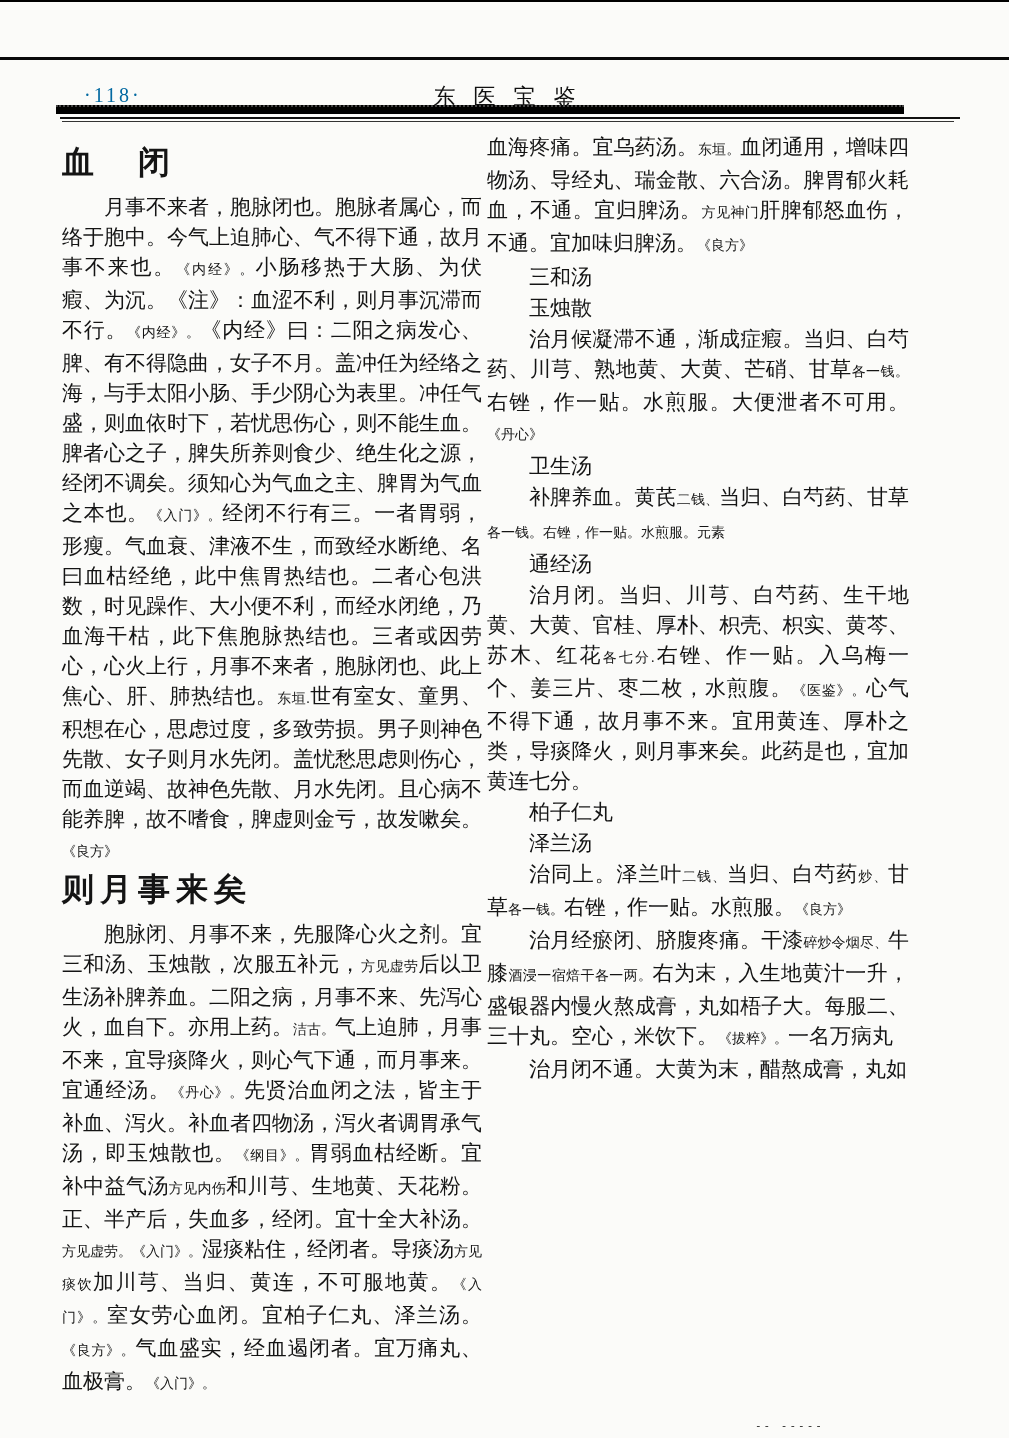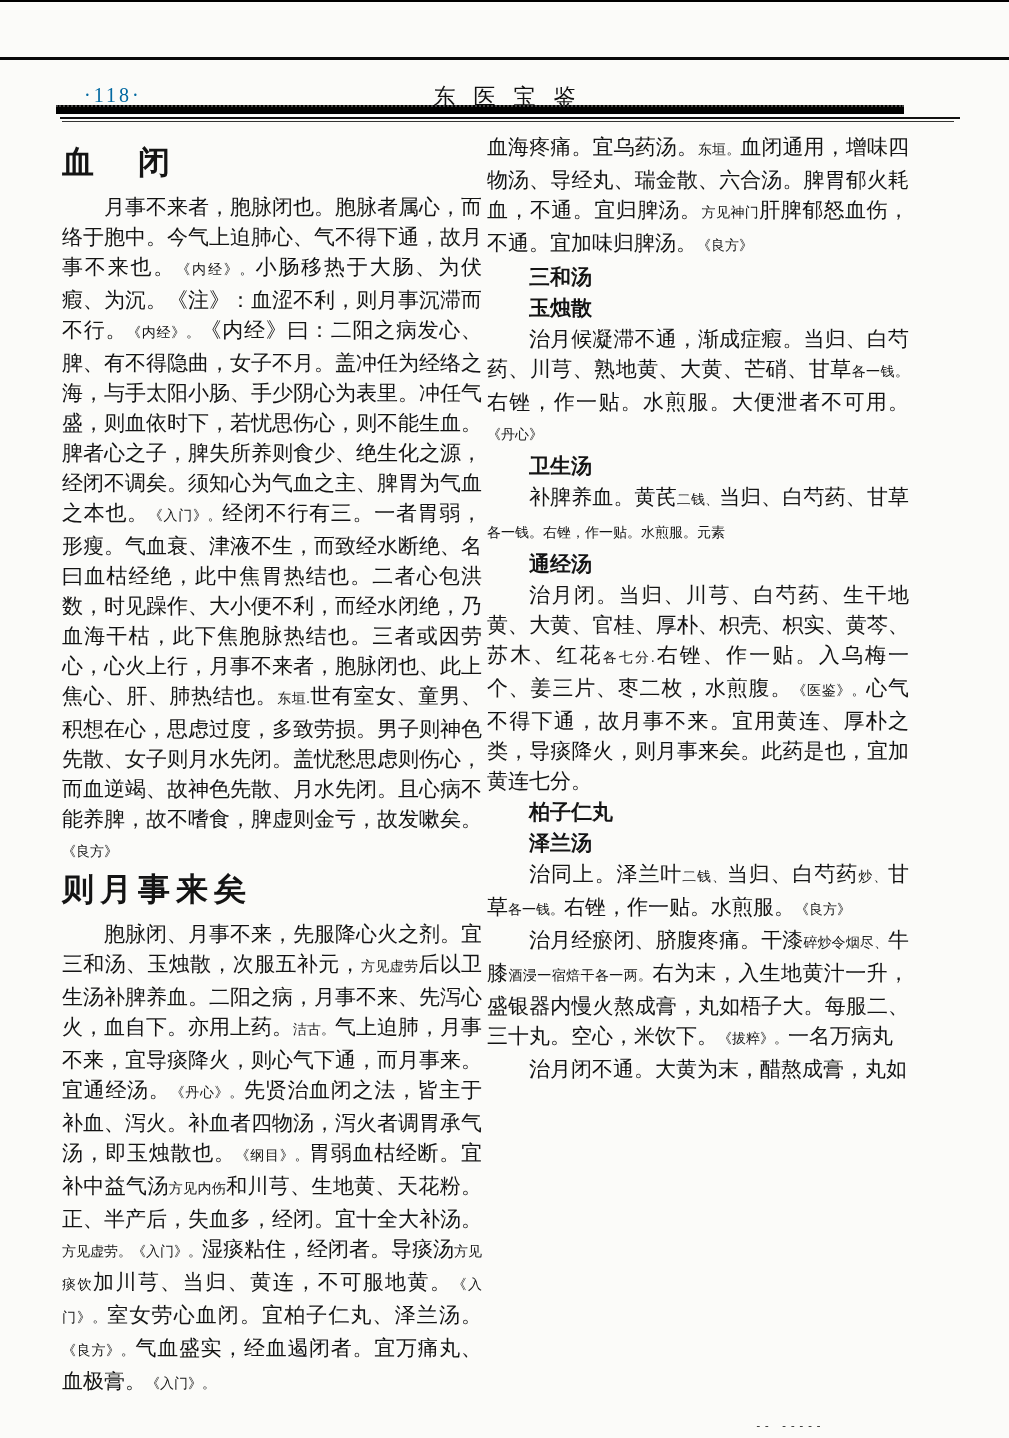--- a/index.html
+++ b/index.html
@@ -29,21 +29,21 @@
   .col{position:absolute;font-size:21px;line-height:30px;text-align:justify;}
   .col-left{left:62px;top:140px;width:420px;}
   .col-right{left:487px;top:132px;width:422px;}
 
   .col-title{
     text-align:left;font-size:32px;line-height:32px;font-weight:600;
     letter-spacing:6px;margin:6px 0 14px 0;text-indent:0;
   }
   .rx{
     font-family:"Liberation Sans","DejaVu Sans",sans-serif;
-    font-weight:bold;font-size:21px;line-height:30px;
+    font-weight:normal;font-size:21px;line-height:30px;
     padding-left:2em;margin:1px 0;
   }
   .para{margin:0;text-indent:2em;}
   .para.cont{text-indent:0;}
   .sm{font-size:14px;}
 
   .footer-artifact{
     position:absolute;left:755px;top:1419px;
     font-size:11px;letter-spacing:2px;color:#222;
     font-family:"DejaVu Sans Mono",monospace;

